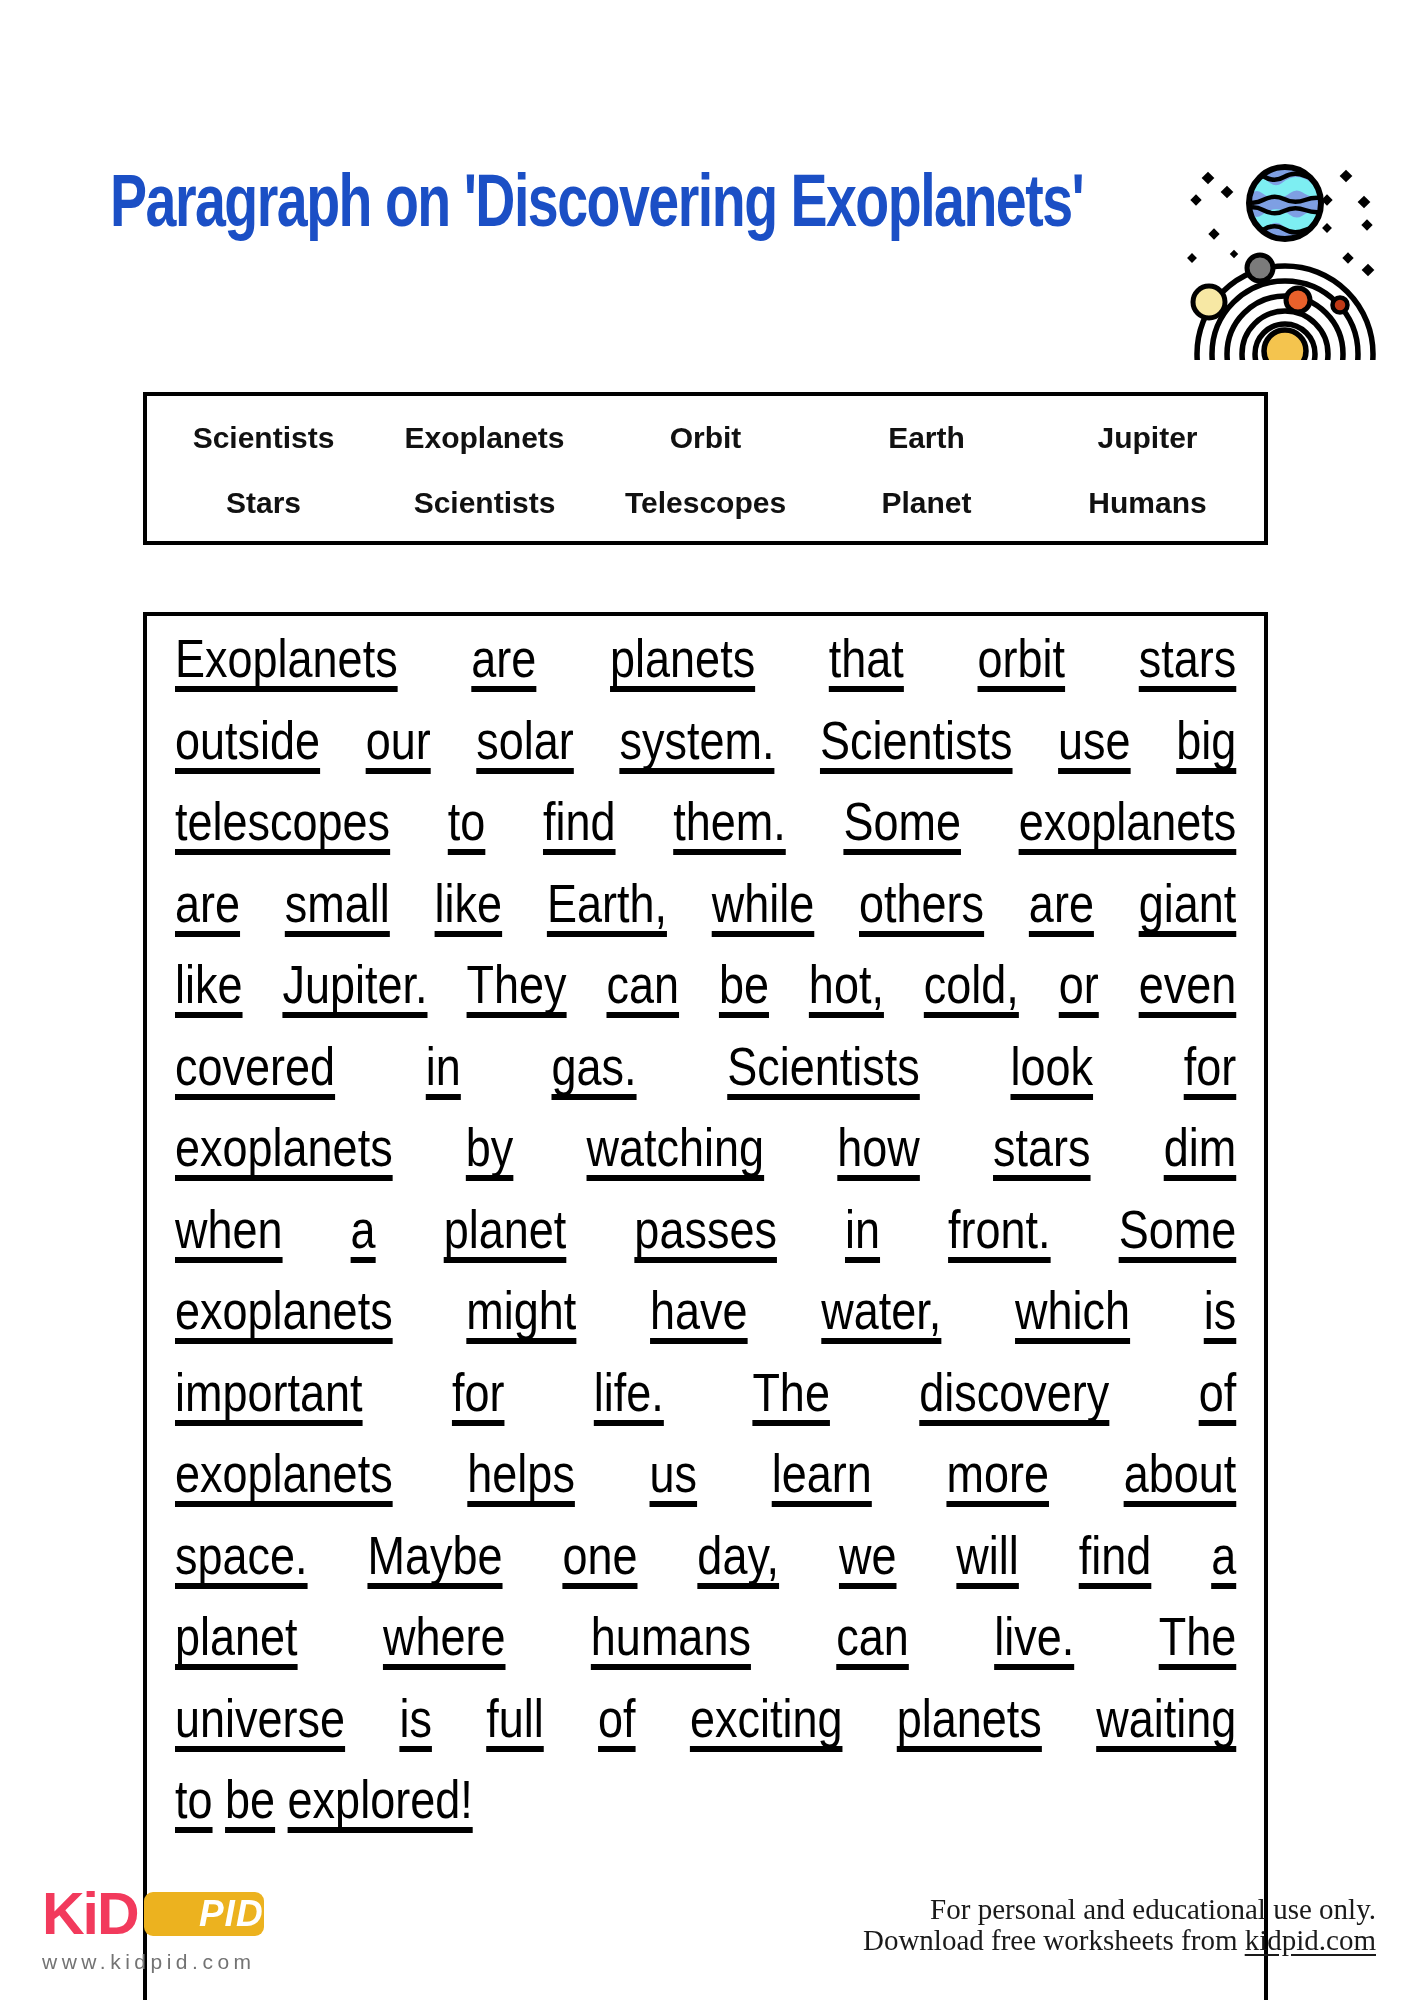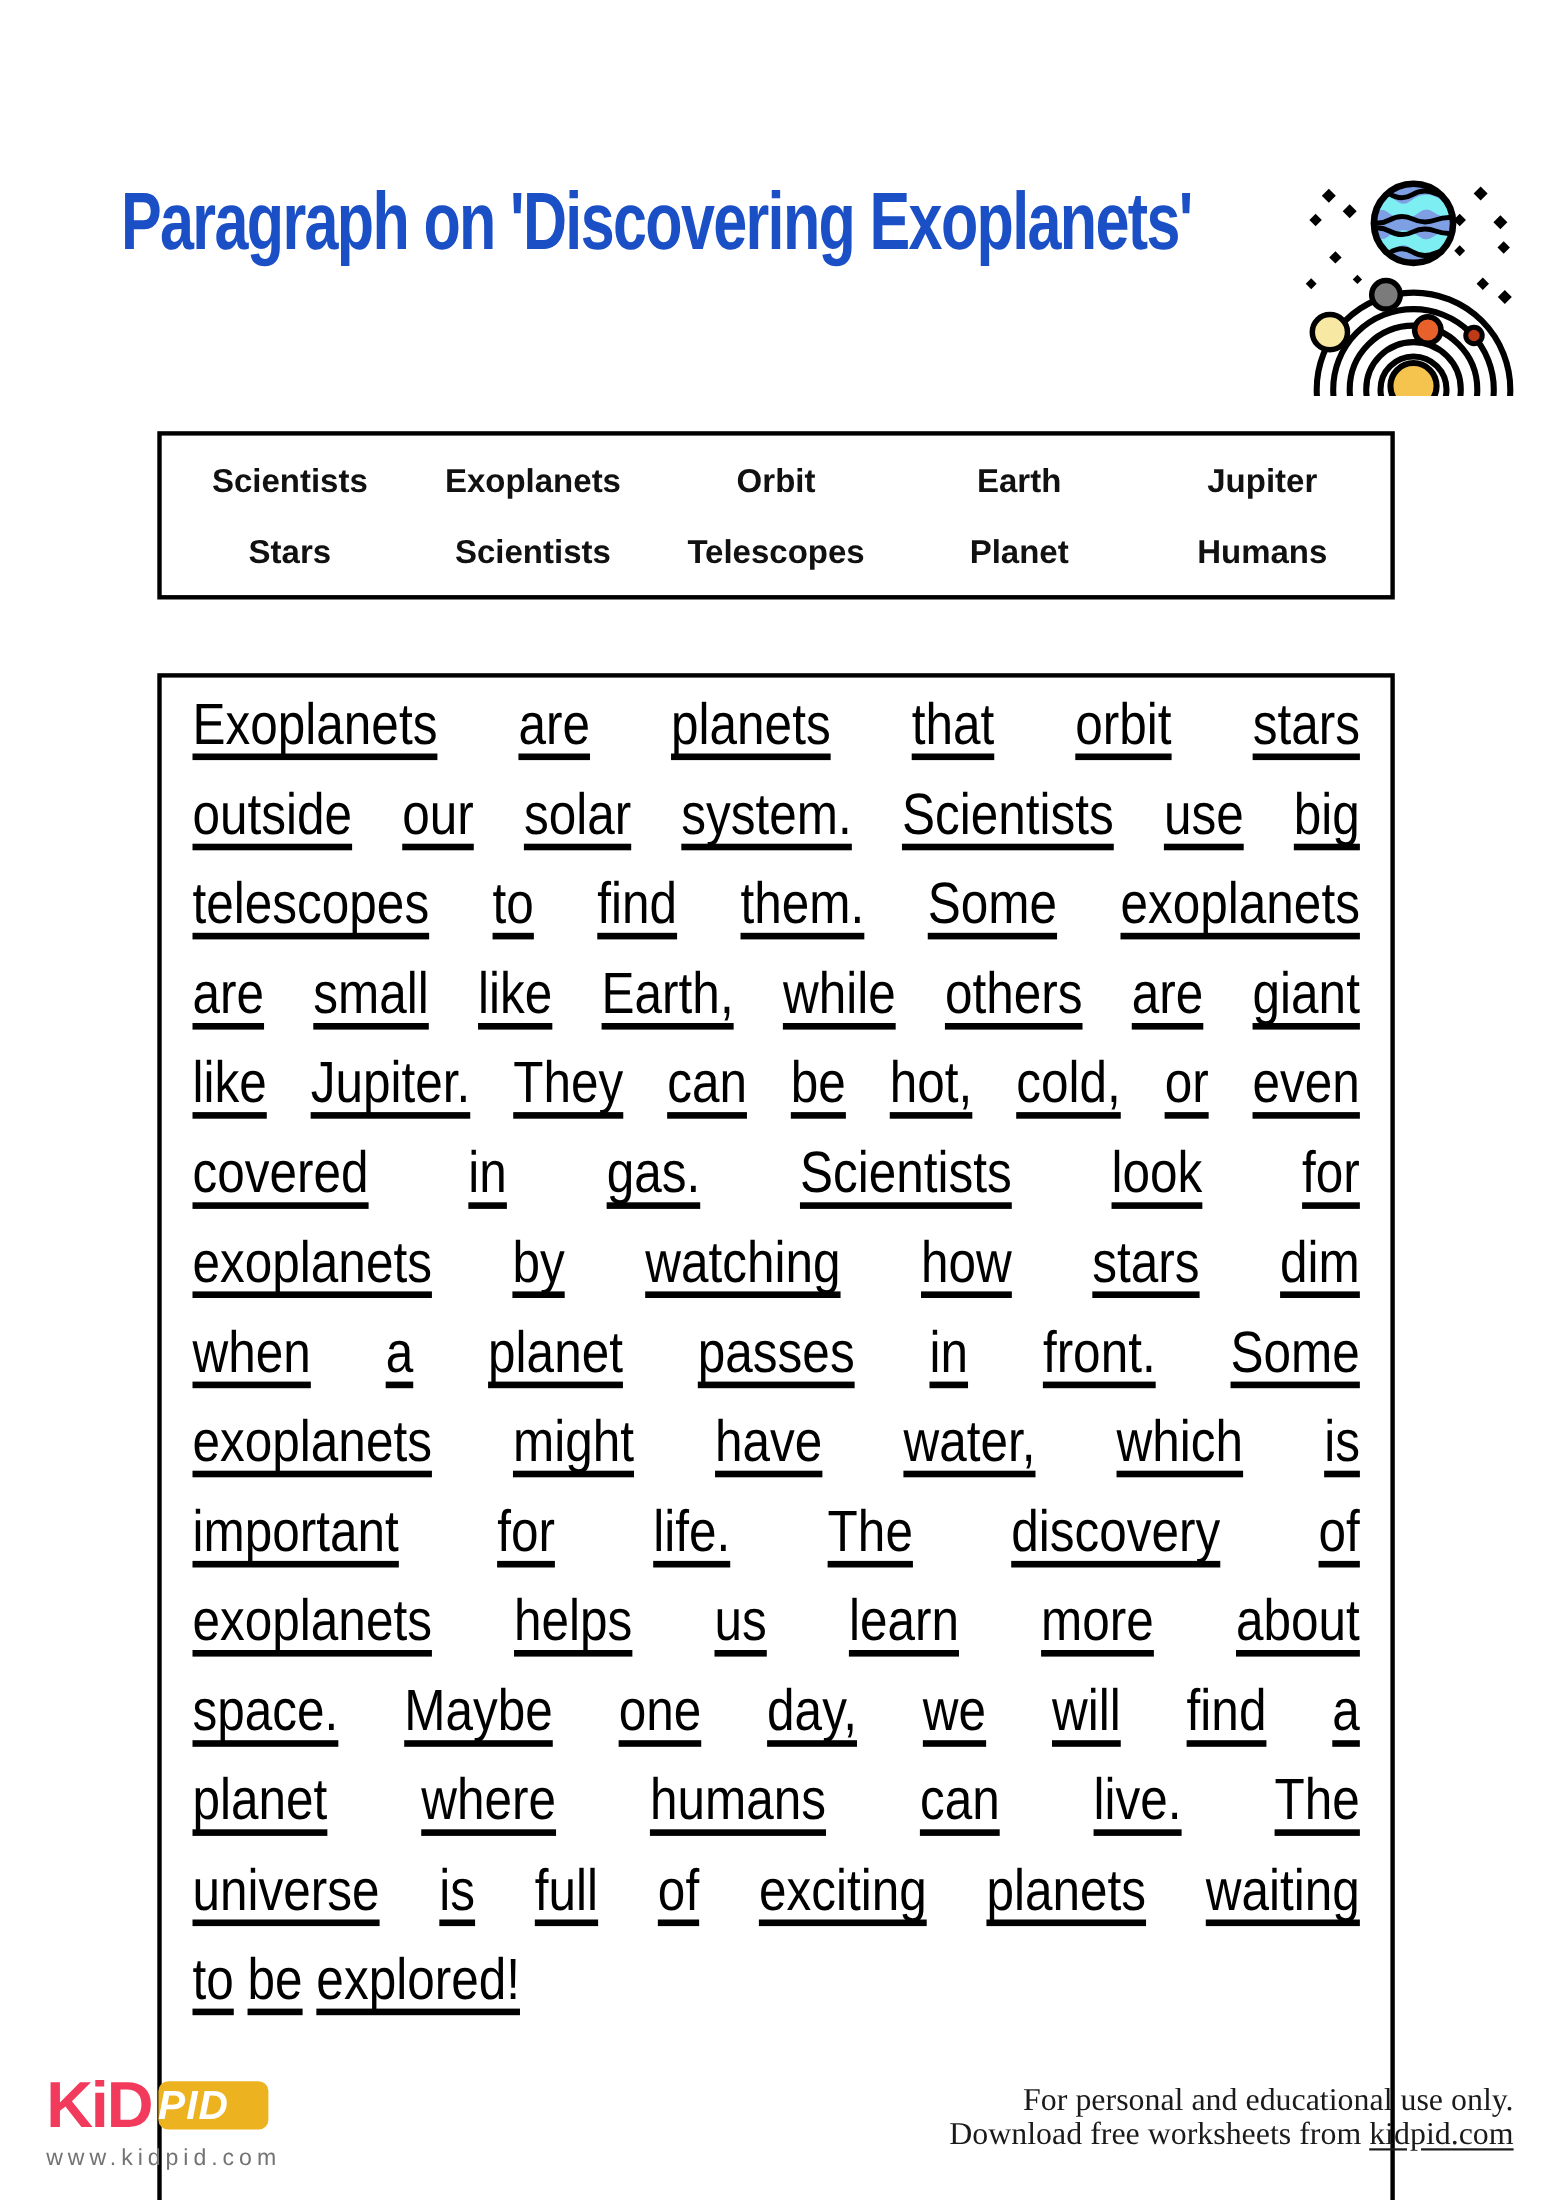--- a/index.html
+++ b/index.html
@@ -48,21 +48,21 @@
   }
   
   .logo{position:absolute;left:42px;top:1886px;}
   .logo-row{display:flex;align-items:center;gap:6px;}
   .logo-kid{
     font-size:59px;font-weight:700;letter-spacing:-2px;
     color:var(--logo-pink,#f23a5c);line-height:56px;
   }
   .logo-badge{
     background:var(--logo-yellow,#ecb21f);border-radius:9px;
-    width:100px;height:44px;display:flex;align-items:center;justify-content:flex-start;
+    width:120px;height:44px;display:flex;align-items:center;justify-content:flex-end;
   }
   .logo-pid{font-size:37px;font-weight:700;font-style:italic;color:#fff;letter-spacing:1px;}
   .logo-site{margin-top:8px;font-size:21px;letter-spacing:4.5px;color:#737373;}
   .note{
     position:absolute;right:38px;top:1894px;text-align:right;
     font-family:"Liberation Serif",serif;font-size:29px;line-height:31px;color:#1a1a1a;
   }
   .note-link{text-decoration:underline;text-underline-offset:4px;}
 </style>
 </head>

